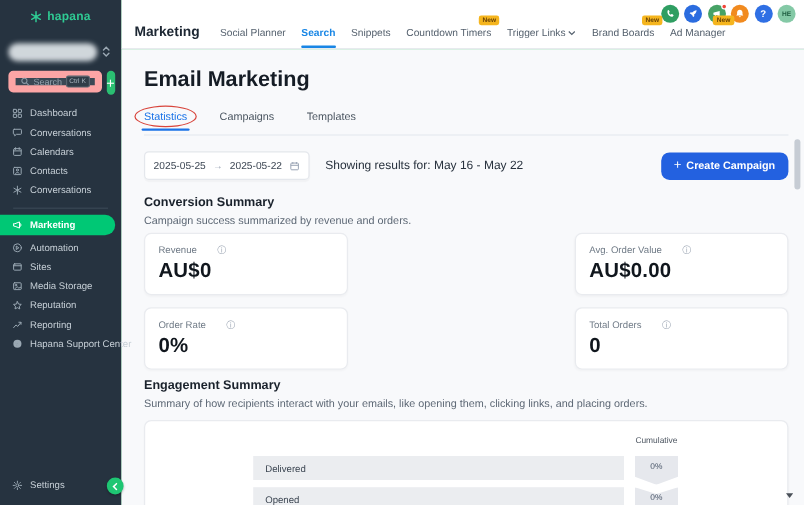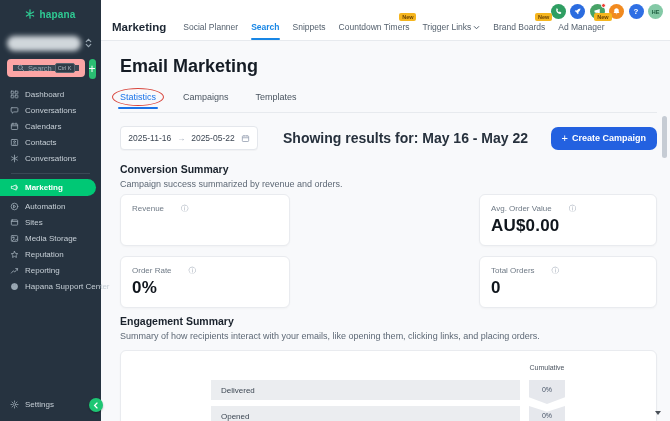--- a/index.html
+++ b/index.html
@@ -63,21 +63,21 @@
   .tab--active{ color:#1a73e8; }
   .tab--active .tab-line{ position:absolute; left:-2px; right:-2px; bottom:-7px; height:2px; background:#1a73e8; border-radius:1px; }
   .annot-ellipse{ position:absolute; left:-8px; right:-8px; top:-4px; bottom:-4px; border:1.5px solid #d8453c; border-radius:50%; }
   .tabs-divider{ height:1px; background:#e7eaee; margin-top:10px; }
   .date-row{ margin-top:13px; display:flex; align-items:center; }
   .date-box{ width:138px; height:24px; background:#fff; border:1px solid #e4e7ec; border-radius:4px;
     display:flex; align-items:center; justify-content:center; gap:6px; font-size:8.5px; color:#3d4754;
     box-shadow:0 1px 1px rgba(16,24,40,.03); }
   .date-arrow{ color:#98a2b3; font-size:8px; }
   .date-box svg{ width:9px; height:9px; stroke:#98a2b3; fill:none; stroke-width:1.1; }
-  .results-text{ margin-left:25px; font-size:14px; font-weight:700; color:#27313d; }
+  .results-text{ margin-left:13px; font-size:10px; font-weight:400; color:#27313d; }
   .create-btn{ margin-left:auto; height:23px; padding:0 11px; background:#2361e0; border-radius:7px;
     color:#fff; font-size:9px; font-weight:600; display:flex; align-items:center; gap:4px; }
   .create-btn .plus{ font-size:11px; font-weight:400; line-height:1; }
   .section-title{ margin-top:13px; font-size:10.5px; font-weight:700; color:#1a222c; }
   .section-sub{ margin-top:4px; font-size:9px; color:#5d6875; }
   .cards-grid{ margin-top:5px; display:grid; grid-template-columns:170px 1fr 178px; grid-auto-rows:52px; row-gap:10px; }
   .stat-card{ background:#fff; border:1px solid #e9ebef; border-radius:6px; padding:9px 11px;
     box-shadow:0 1px 2px rgba(16,24,40,.03); }
   .c1{ grid-column:1; } .c3{ grid-column:3; }
   .stat-label{ font-size:8px; color:#6f7a86; display:flex; align-items:center; gap:17px; }
@@ -310,21 +310,21 @@
         <span class="tab-line"></span>
         <span class="annot-ellipse"></span>
       </div>
       <div class="tab"><span>Campaigns</span></div>
       <div class="tab"><span>Templates</span></div>
     </div>
     <div class="tabs-divider"></div>
 
     <div class="date-row">
       <div class="date-box">
-        <span>2025-11-16</span>
+        <span>2025-05-25</span>
         <span class="date-arrow">→</span>
         <span>2025-05-22</span>
         <svg viewBox="0 0 12 12">
             <rect x="1.8" y="2.5" width="8.4" height="7.5" rx="1"></rect>
             <path d="M1.8 5h8.4M4 1.4v2M8 1.4v2"></path>
           </svg>
       </div>
       <span class="results-text">Showing results for: May 16 - May 22</span>
       <div class="create-btn">
         <span class="plus">+</span>
@@ -334,20 +334,21 @@
 
     <div class="section-title">Conversion Summary</div>
     <div class="section-sub">Campaign success summarized by revenue and orders.</div>
 
     <div class="cards-grid">
       <div class="stat-card c1">
         <div class="stat-label">
             <span>Revenue</span>
             <span class="info-icon">ⓘ</span>
           </div>
+        <div class="stat-value">AU$0</div>
       </div>
       <div class="stat-card c3">
         <div class="stat-label">
             <span>Avg. Order Value</span>
             <span class="info-icon">ⓘ</span>
           </div>
         <div class="stat-value">AU$0.00</div>
       </div>
       <div class="stat-card c1">
         <div class="stat-label">

